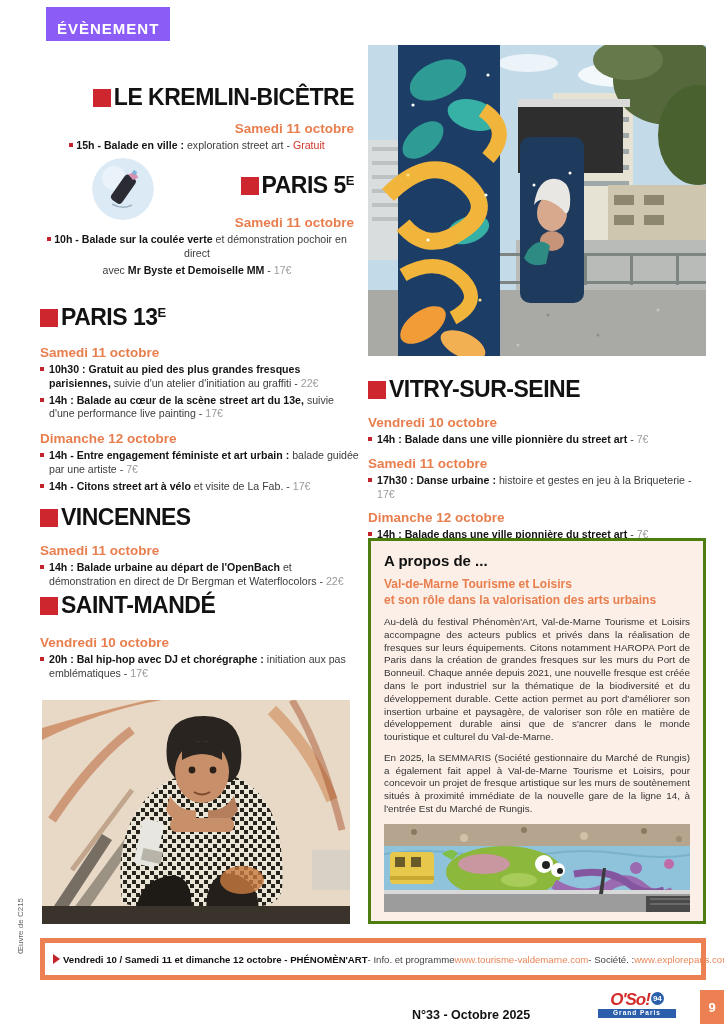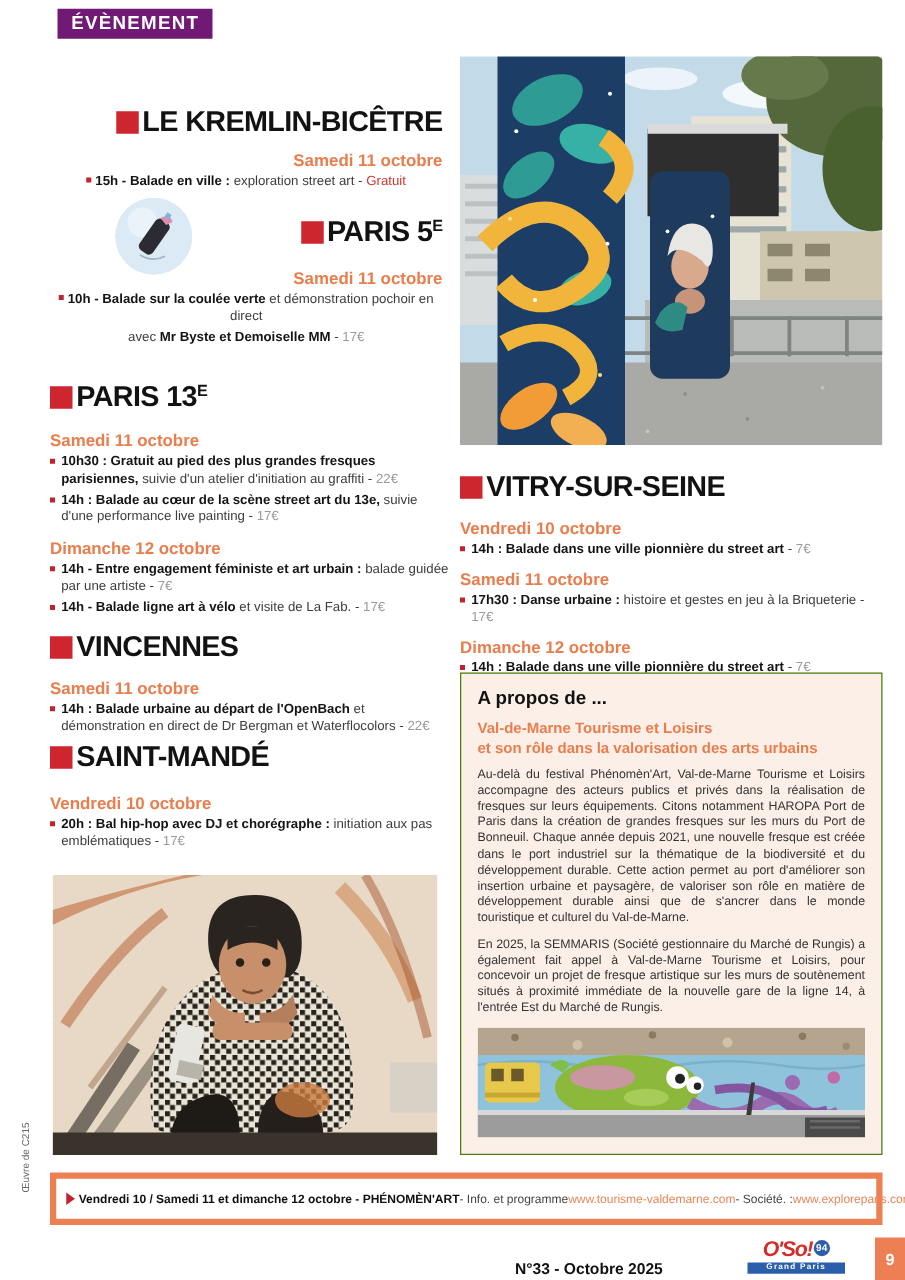--- a/index.html
+++ b/index.html
@@ -1,21 +1,21 @@
 <!DOCTYPE html>
 <html><head>
 <meta charset="utf-8">
 <style>
   html,body{margin:0;padding:0;background:#e9e9e9;}
   .page{position:relative;width:724px;height:1024px;background:#ffffff;margin:0 auto;
         font-family:"Liberation Sans",sans-serif;overflow:hidden;}
 
   
-  .badge{position:absolute;left:46px;top:7px;background:#701a75;color:#fff;
-         font-weight:bold;font-size:15px;letter-spacing:1px;padding:3px 11px 4px;}
+  .badge{position:absolute;left:46px;top:7px;background:#8b5cf6;color:#fff;
+         font-weight:bold;font-size:15px;letter-spacing:1px;padding:13px 11px 4px;}
 
   
   .sq{display:inline-block;width:18px;height:18px;background:#CE262E;margin-right:3px;
       vertical-align:-2px;}
   .ttl{font-size:23px;font-weight:bold;color:#121212;letter-spacing:-0.5px;}
   .ttl .sup{font-size:13px;vertical-align:8px;}
   .date{color:#E87E4E;font-weight:bold;font-size:13.5px;margin-top:10px;}
   .ev{font-size:10.6px;color:#3c3c3c;line-height:1.3;margin-top:3px;position:relative;
       padding-left:9px;}
   .ev .bullet{position:absolute;left:0;top:4px;width:4px;height:4px;background:#C2242C;}
@@ -36,21 +36,21 @@
   .saintmande{position:absolute;left:40px;top:592px;width:320px;}
   .c215{position:absolute;left:42px;top:700px;width:308px;height:224px;overflow:hidden;}
   .caption{position:absolute;left:16px;top:954px;transform:rotate(-90deg);
            transform-origin:top left;font-size:8px;color:#666;white-space:nowrap;}
 
   
   .photo{position:absolute;left:368px;top:45px;width:338px;height:311px;overflow:hidden;}
   .vitry{position:absolute;left:368px;top:376px;width:338px;}
   .vitry .date{margin-top:9px;}
   .apropos{position:absolute;left:368px;top:538px;width:338px;height:386px;
-           background:#FCEFE7;border:1px solid #4d7c0f;box-sizing:border-box;
+           background:#FCEFE7;border:3px solid #4d7c0f;box-sizing:border-box;
            padding:11px 13px;overflow:hidden;}
   .apropos h2{margin:0;font-size:15px;color:#111;}
   .apropos .sub{color:#E87E4E;font-weight:bold;font-size:12px;line-height:1.3;margin-top:8px;}
   .apropos p{margin:8px 0 0;font-size:9.9px;line-height:1.29;color:#333;text-align:justify;}
   .apropos .muralwrap{margin-top:8px;width:100%;height:88px;overflow:hidden;}
 
   
   .banner{position:absolute;left:40px;top:938px;width:666px;height:42px;background:#ED8052;
           box-sizing:border-box;padding:5px;}
   .banner-inner{background:#fff;height:100%;display:flex;align-items:center;
@@ -202,21 +202,21 @@
       <span class="bullet"></span><b>10h30 : Gratuit au pied des plus grandes fresques parisiennes,</b><span> suivie d'un atelier d'initiation au graffiti - </span><span class="price">22€</span>
     </div>
     <div class="ev">
       <span class="bullet"></span><b>14h : Balade au cœur de la scène street art du 13e,</b><span> suivie d'une performance live painting - </span><span class="price">17€</span>
     </div>
     <div class="date">Dimanche 12 octobre</div>
     <div class="ev">
       <span class="bullet"></span><b>14h - Entre engagement féministe et art urbain :</b><span> balade guidée par une artiste - </span><span class="price">7€</span>
     </div>
     <div class="ev">
-      <span class="bullet"></span><b>14h - Balade ligne art à vélo</b><span> et visite de La Fab. - </span><span class="price">17€</span>
+      <span class="bullet"></span><b>14h - Citons street art à vélo</b><span> et visite de La Fab. - </span><span class="price">17€</span>
     </div>
   </div>
 
   <div class="vincennes">
     <div>
       <span class="sq"></span><span class="ttl">VINCENNES</span>
     </div>
     <div class="date" style="margin-top:12px;">Samedi 11 octobre</div>
     <div class="ev">
       <span class="bullet"></span><b>14h : Balade urbaine au départ de l'OpenBach</b><span> et démonstration en direct de Dr Bergman et Waterflocolors - </span><span class="price">22€</span>

